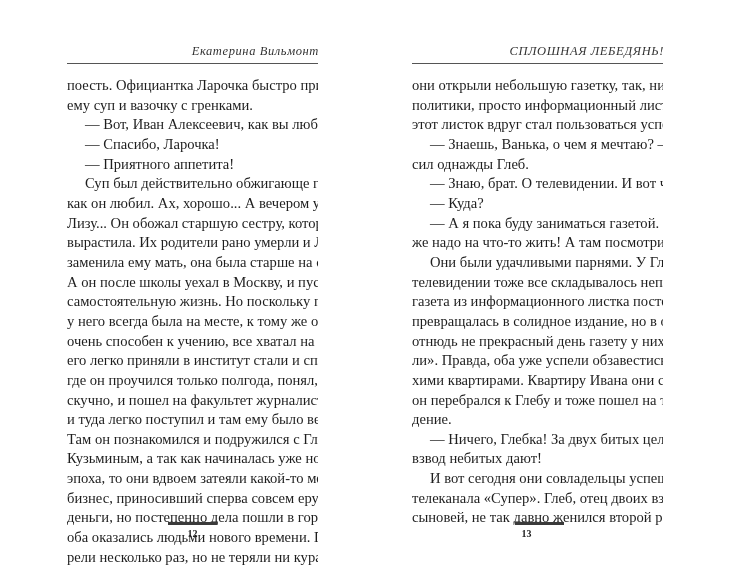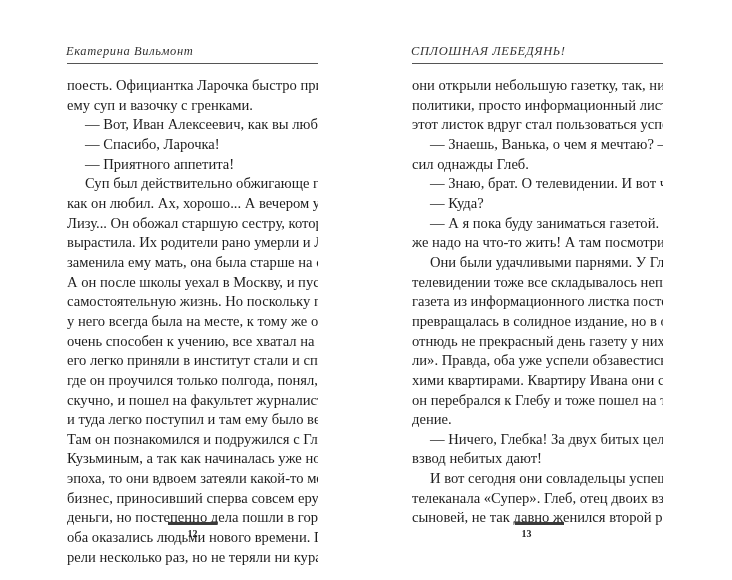--- a/index.html
+++ b/index.html
@@ -4,21 +4,21 @@
 <style>
   html, body { margin: 0; padding: 0; }
   body {
     width: 732px; height: 580px; background: #ffffff; position: relative; overflow: hidden;
     font-family: "DejaVu Serif", "Liberation Serif", serif; color: #1e1e1e;
   }
   .page { position: absolute; top: 0; height: 580px; }
   .page.left { left: 0; width: 366px; }
   .page.right { left: 366px; width: 366px; }
   .running-head {
-    position: absolute; top: 44px; height: 16px; text-align: left;
+    position: absolute; top: 44px; height: 16px; text-align: right;
     font-family: "Liberation Serif", serif; font-style: italic; font-size: 12.5px; letter-spacing: 0.6px; color: #333;
   }
   .left .running-head { left: 66px; width: 253px; }
   .right .running-head { left: 45px; width: 253px; }
   .rule { position: absolute; top: 63px; height: 1px; background: #555; }
   .left .rule { left: 67px; width: 251px; }
   .right .rule { left: 46px; width: 251px; }
   .body-text {
     position: absolute; top: 76px; width: 251px;
     font-family: "Liberation Serif", serif; font-size: 14.6px; line-height: 19.65px;

